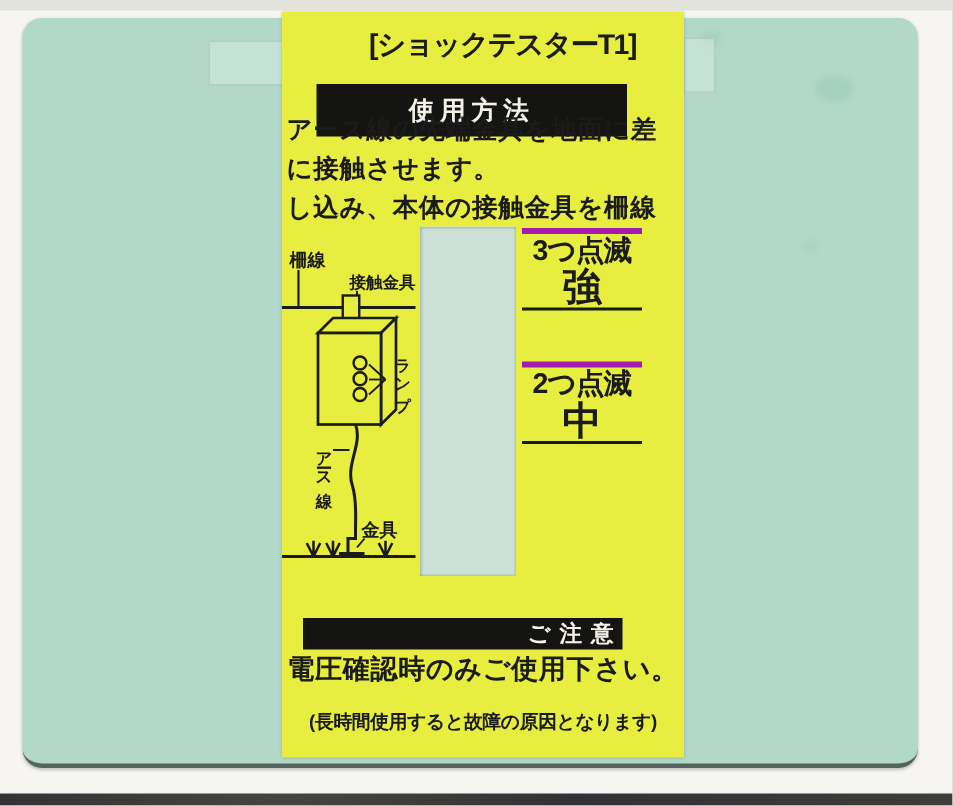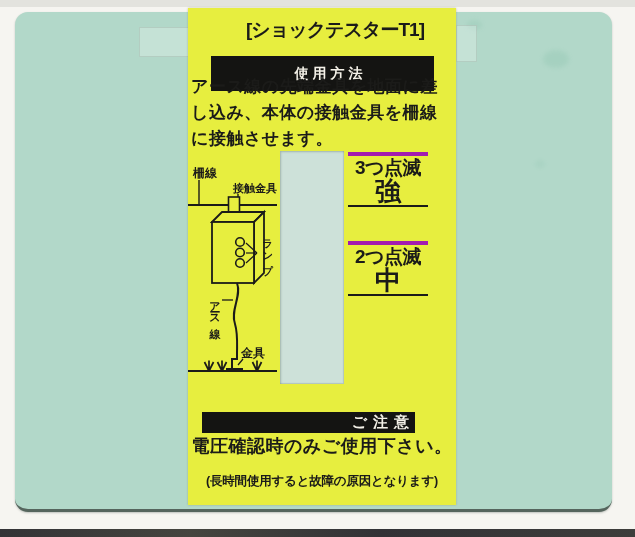--- a/index.html
+++ b/index.html
@@ -37,21 +37,21 @@
     background:var(--label,#e7ee3f);
     box-shadow:0 0 2px rgba(120,120,60,.4);}
 
   .title{position:absolute;left:204px;top:17px;width:262px;
     text-align:center;font-size:19px;font-weight:bold;letter-spacing:-1px;
     color:var(--ink,#1b1b19);white-space:nowrap;}
 
   .bar{position:absolute;background:var(--bar,#141412);color:var(--bar-text,#f4f1e8);
     display:flex;align-items:center;justify-content:center;}
   .usage-bar{left:211px;top:56px;width:207px;height:35px;
-    font-size:14px;font-weight:bold;letter-spacing:4px;padding-left:16px;}
+    font-size:17px;font-weight:bold;letter-spacing:4px;}
   .caution-bar{left:202px;top:412px;width:213px;height:21px;
     font-size:15px;font-weight:bold;letter-spacing:6px;justify-content:flex-end;}
 
   .body-text{position:absolute;left:191px;top:74px;width:262px;
     font-size:17px;font-weight:bold;line-height:26px;letter-spacing:.5px;
     white-space:nowrap;}
 
   .diagram{position:absolute;left:185px;top:158px;width:100px;height:225px;overflow:visible;}
   .diagram text{fill:#1b1b19;font-family:"Liberation Sans","DejaVu Sans",sans-serif;}
 
@@ -94,22 +94,22 @@
   <div class="label"></div>
 
   <div class="title">[ショックテスターT1]</div>
 
   <div class="bar usage-bar">
     <span>使用方法</span>
   </div>
 
   <div class="body-text">
     <div>アース線の先端金具を地面に差</div>
+    <div>に接触させます。</div>
     <div>し込み、本体の接触金具を柵線</div>
-    <div>に接触させます。</div>
   </div>
 
   <svg class="diagram" viewBox="0 0 100 225" xmlns="http://www.w3.org/2000/svg">
 
     <line x1="14" y1="22" x2="14" y2="46" stroke="#1b1b19" stroke-width="1.4"></line>
     <line x1="53" y1="36" x2="53" y2="46" stroke="#1b1b19" stroke-width="1.4"></line>
 
     <line x1="3" y1="47" x2="92" y2="47" stroke="#1b1b19" stroke-width="2"></line>
 
     <text x="8" y="19" font-size="12" font-weight="600">柵線</text>

